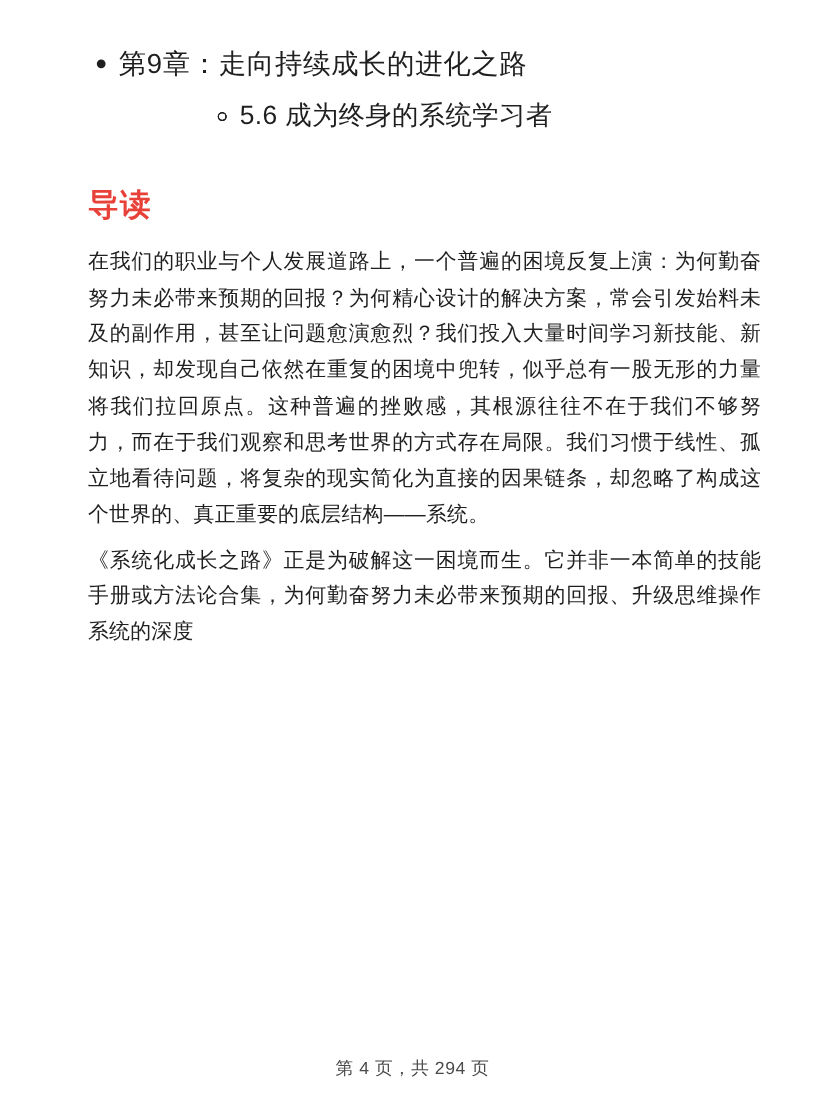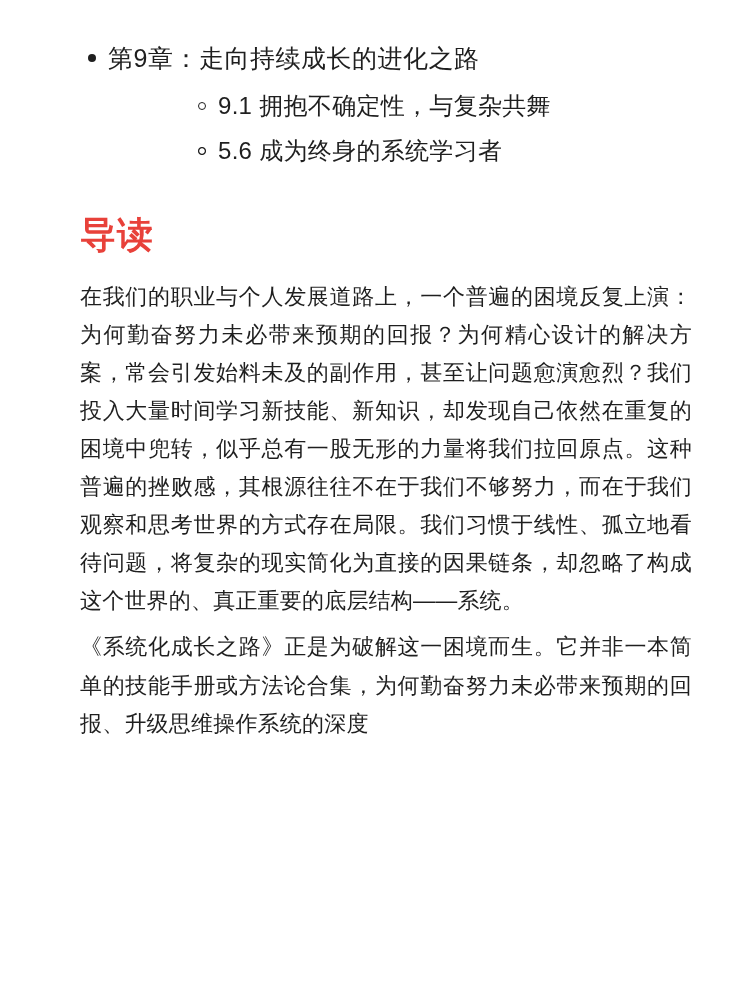--- a/index.html
+++ b/index.html
@@ -66,30 +66,30 @@
     height: 8px;
     border-radius: 50%;
     border: 1.6px solid #1f1f1f;
     box-sizing: border-box;
     background: transparent;
   }
 
   
   .section-heading {
     margin: 38px 0 18px 22px;
-    font-size: 36px;
+    font-size: 28px;
     font-weight: bold;
     color: #e8413a;
     letter-spacing: 1px;
   }
 
   
   .body-para {
     margin: 0 0 8px 22px;
-    font-size: 22px;
+    font-size: 19px;
     line-height: 1.73;
     letter-spacing: 0.2px;
     color: #1f1f1f;
     text-align: justify;
     text-justify: inter-character;
     max-width: 630px;
   }
 
   
   .footer {
@@ -108,32 +108,32 @@
 
 <div class="page">
 
   <ul class="toc">
     <li class="toc-chapter">
       <span class="bullet-solid"></span>
       <span>第9章：走向持续成长的进化之路</span>
       <ul class="toc-sub-list">
         <li class="toc-sub">
           <span class="bullet-hollow"></span>
-          <span>9.1 拥抱不确定性，与复杂共舞</span>
         </li>
         <li class="toc-sub">
           <span class="bullet-hollow"></span>
         </li>
         <li class="toc-sub">
           <span class="bullet-hollow"></span>
           <span>5.6 成为终身的系统学习者</span>
         </li>
       </ul>
     </li>
   </ul>
 
   <h2 class="section-heading">导读</h2>
 
   <p class="body-para">在我们的职业与个人发展道路上，一个普遍的困境反复上演：为何勤奋努力未必带来预期的回报？为何精心设计的解决方案，常会引发始料未及的副作用，甚至让问题愈演愈烈？我们投入大量时间学习新技能、新知识，却发现自己依然在重复的困境中兜转，似乎总有一股无形的力量将我们拉回原点。这种普遍的挫败感，其根源往往不在于我们不够努力，而在于我们观察和思考世界的方式存在局限。我们习惯于线性、孤立地看待问题，将复杂的现实简化为直接的因果链条，却忽略了构成这个世界的、真正重要的底层结构——系统。</p>
   <p class="body-para">《系统化成长之路》正是为破解这一困境而生。它并非一本简单的技能手册或方法论合集，为何勤奋努力未必带来预期的回报、升级思维操作系统的深度</p>
 
+  <div class="footer">第 4 页，共 294 页</div>
 
 </div>
 
 </body></html>

